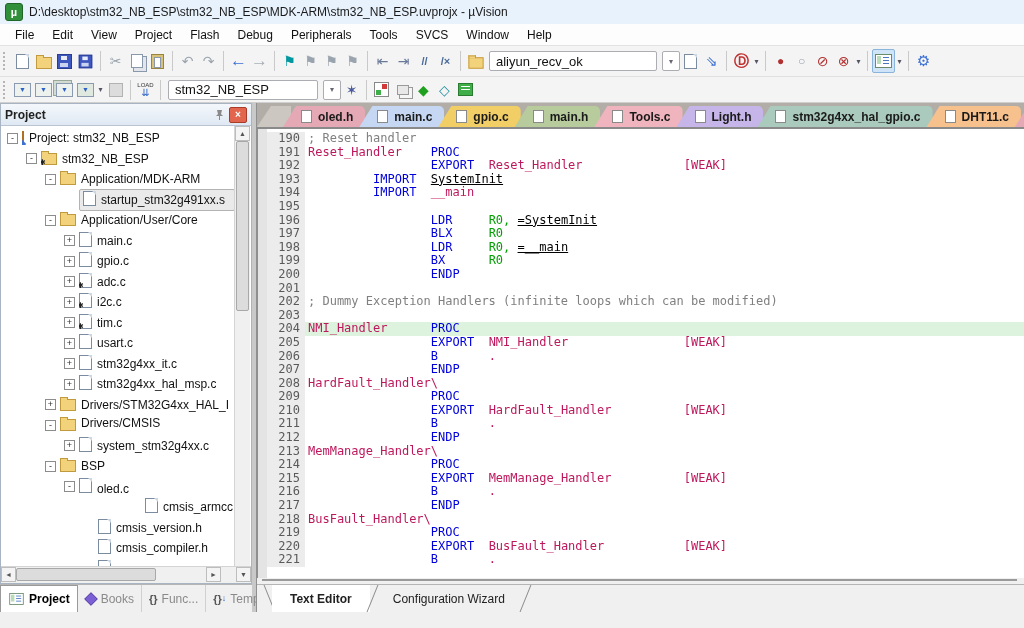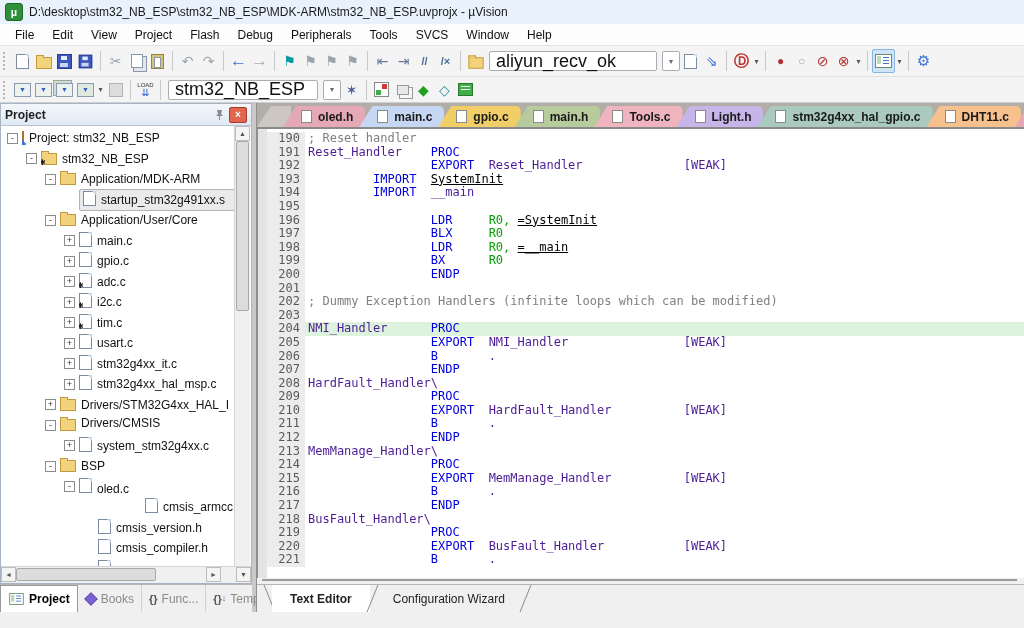--- a/index.html
+++ b/index.html
@@ -47,21 +47,21 @@
   .i-load .ld{font-size:6px;color:#333;letter-spacing:0;}
   .i-load .ar{font-size:10px;color:#2a62c8;}
   .i-rte{width:13px;height:13px;background:#fff;border:1px solid #888;position:relative;}
   .i-rte::before{content:"";position:absolute;left:1px;bottom:1px;width:5px;height:5px;background:#3fae49;}
   .i-rte::after{content:"";position:absolute;right:1px;top:1px;width:5px;height:5px;background:#d23a3a;}
   .i-multi{width:10px;height:8px;background:#e8e8e8;border:1px solid #9a9a9a;box-shadow:3px 3px 0 #f6f6f6,3px 3px 0 1px #9a9a9a;}
   .i-pack{width:13px;height:11px;background:#3fae49;border:1px solid #2a7a30;position:relative;}
   .i-pack::before{content:"";position:absolute;left:2px;top:2px;width:9px;height:1px;background:#fff;box-shadow:0 3px 0 #fff;}
 
   
-  .combo{height:20px;background:#fff;border:1px solid #abadb3;border-radius:2px;display:flex;align-items:center;font-size:18px;color:#111;padding:0 6px;box-sizing:border-box;}
+  .combo{height:20px;background:#fff;border:1px solid #abadb3;border-radius:2px;display:flex;align-items:center;font-size:13px;color:#111;padding:0 6px;box-sizing:border-box;}
   .combo .val{flex:1;white-space:nowrap;overflow:hidden;}
   .combo-btn{width:18px;height:20px;border:1px solid #abadb3;border-radius:2px;background:#fff;display:flex;align-items:center;justify-content:center;font-size:8px;color:#667;margin-left:2px;box-sizing:border-box;}
 
   
   #leftpanel{position:absolute;left:0;top:103px;width:252px;height:481px;background:#fff;border:1px solid #a9b4c2;box-sizing:border-box;}
   #panelheader{position:absolute;left:0;top:0;width:100%;height:22px;background:linear-gradient(#f4f8fc,#dfe8f3);border-bottom:1px solid #b9c4d2;display:flex;align-items:center;padding:0 4px;box-sizing:border-box;}
   #panelheader .ttl{flex:1;font-size:12px;font-weight:bold;color:#222;}
   .hdr-btn{width:16px;height:14px;display:flex;align-items:center;justify-content:center;margin-left:2px;}
   #panel-close{background:#e2654d;border:1px solid #a83c28;border-radius:2px;color:#fff;font-size:10px;font-weight:bold;line-height:1;}
   #tree{position:absolute;left:0;top:22px;width:234px;height:443px;overflow:hidden;padding-top:2px;box-sizing:border-box;}
@@ -96,21 +96,21 @@
   .tab .minidoc{width:9px;height:11px;background:#fff;border:1px solid #8a8a8a;margin-right:6px;flex:none;}
   .tab .tlabel{font-size:12px;font-weight:bold;color:#1a1a1a;white-space:nowrap;}
   .tab.partial{padding-right:0;width:26px;overflow:hidden;}
 
   #code{position:absolute;left:257px;top:129px;width:767px;height:449px;background:#fff;border-left:1px solid #8f8f8f;overflow:hidden;padding-top:3px;box-sizing:border-box;}
   #code::before{content:"";position:absolute;left:0;top:0;width:9px;height:100%;background:#e4e4e4;}
   .cl{display:flex;height:13.6px;line-height:13.6px;font-family:"DejaVu Sans Mono","Liberation Mono",monospace;font-size:12px;}
   .ln{flex:none;width:38px;background:#ececec;color:#5a5a5a;text-align:right;padding-right:5px;margin-left:9px;box-sizing:border-box;}
   .lc{flex:1;white-space:pre;padding-left:3px;}
   .cl.hl .lc{background:#ddf3dd;}
-  .seg-p{color:#4c1d95;}
+  .seg-p{color:#be185d;}
   .seg-k{color:#0000dd;}
   .seg-r{color:#00a000;}
   .seg-c{color:#808080;}
   .seg-u{color:#000;text-decoration:underline;}
   #code-hline{position:absolute;left:262px;top:579px;width:755px;height:2px;background:#9a9a9a;}
 
   
   #paneltabs{position:absolute;left:0;top:584px;width:252px;height:27px;background:#f0f0f0;border-top:1px solid #b5b5b5;display:flex;align-items:stretch;font-size:12px;}
   .ptab{display:flex;align-items:center;padding:0 7px;color:#8a8a8a;border-right:1px solid #d0d0d0;}
   .ptab.active{background:#fff;border:1px solid #9a9a9a;border-bottom:none;color:#000;font-weight:bold;}

